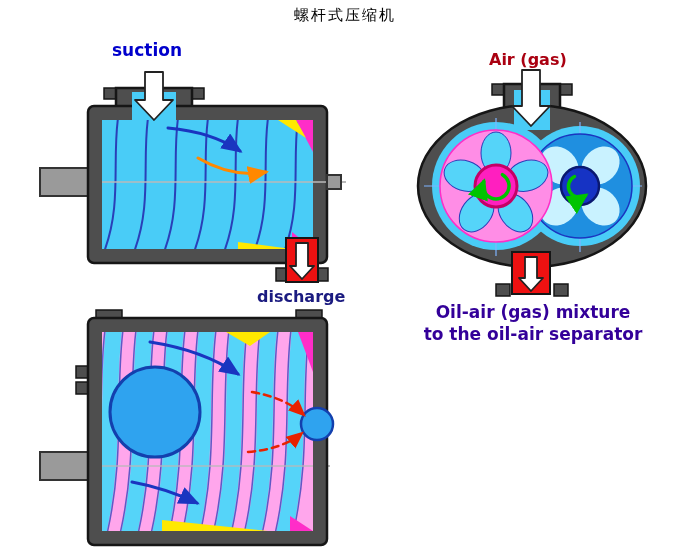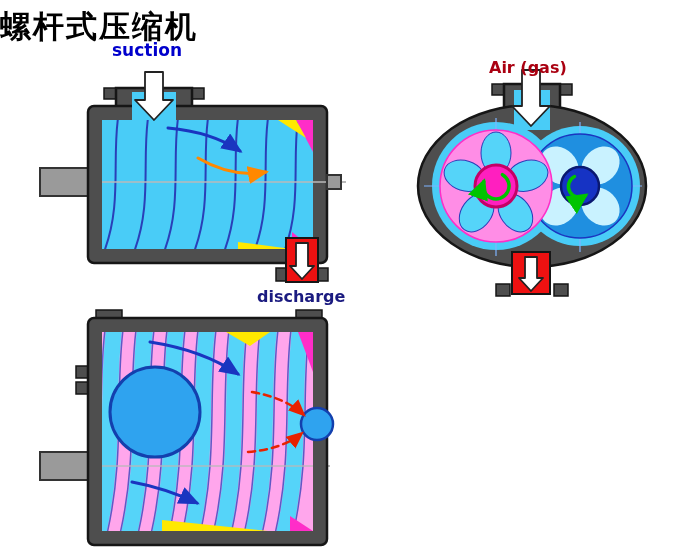--- a/index.html
+++ b/index.html
@@ -4,26 +4,26 @@
 <style>
   html,body { margin:0; padding:0; background:#fff; }
   .canvas {
     position:relative; width:690px; height:551px;
     background:var(--page_bg,#fff); overflow:hidden;
     font-family:"DejaVu Sans", sans-serif;
   }
   .canvas svg { position:absolute; left:0; top:0; }
   .lbl { position:absolute; font-weight:bold; white-space:nowrap; }
   .title {
-    position:absolute; top:6px; left:0; width:100%; 
-    font-weight:bold; font-size:31px; letter-spacing:2px; color:var(--title_text);
+    position:absolute; top:6px; left:0; width:100%; text-align:center;
+    font-weight:normal; font-size:15px; letter-spacing:2px; color:var(--title_text);
   }
   .suction   { left:112px; top:40px;  font-size:17px; color:var(--suction_text); }
   .discharge { left:257px; top:287px; font-size:16px; color:var(--discharge_text); }
-  .airgas    { left:489px; top:50px;  font-size:16px; color:var(--air_gas_text);margin-top:8px; }
+  .airgas    { left:489px; top:50px;  font-size:16px; color:var(--air_gas_text); }
   .mixture {
     position:absolute; left:402px; top:301px; width:262px; text-align:center;
     font-weight:bold; font-size:17px; line-height:1.3; color:var(--mixture_text);
     white-space:normal;
   }
   .casing { fill:var(--casing); stroke:var(--casing_edge); stroke-width:2.5; }
   .tab    { fill:var(--casing); stroke:var(--casing_edge); stroke-width:1.5; }
   .shaft  { fill:var(--shaft_gray); stroke:var(--shaft_edge); stroke-width:2; }
   .axis   { stroke:var(--axis_line); stroke-width:2; fill:none; }
   .white-arrow { fill:var(--white_arrow_fill); stroke:var(--white_arrow_edge); stroke-width:1.8; stroke-linejoin:round; }
@@ -160,14 +160,18 @@
       <path class="flow blue" marker-end="url(#mBlue)" d="M132,482 Q165,488 197,503"></path>
       <path class="flow reddash" marker-end="url(#mRed)" d="M252,392 Q286,398 304,415"></path>
       <path class="flow reddash" marker-end="url(#mRed)" d="M248,452 Q283,449 302,433"></path>
     </g>
   </svg>
 
   <div class="title">螺杆式压缩机</div>
   <div class="lbl suction">suction</div>
   <div class="lbl discharge">discharge</div>
   <div class="lbl airgas">Air (gas)</div>
+  <div class="mixture">
+    <div>Oil-air (gas) mixture</div>
+    <div>to the oil-air separator</div>
+  </div>
 
 </div>
 
 </body></html>

